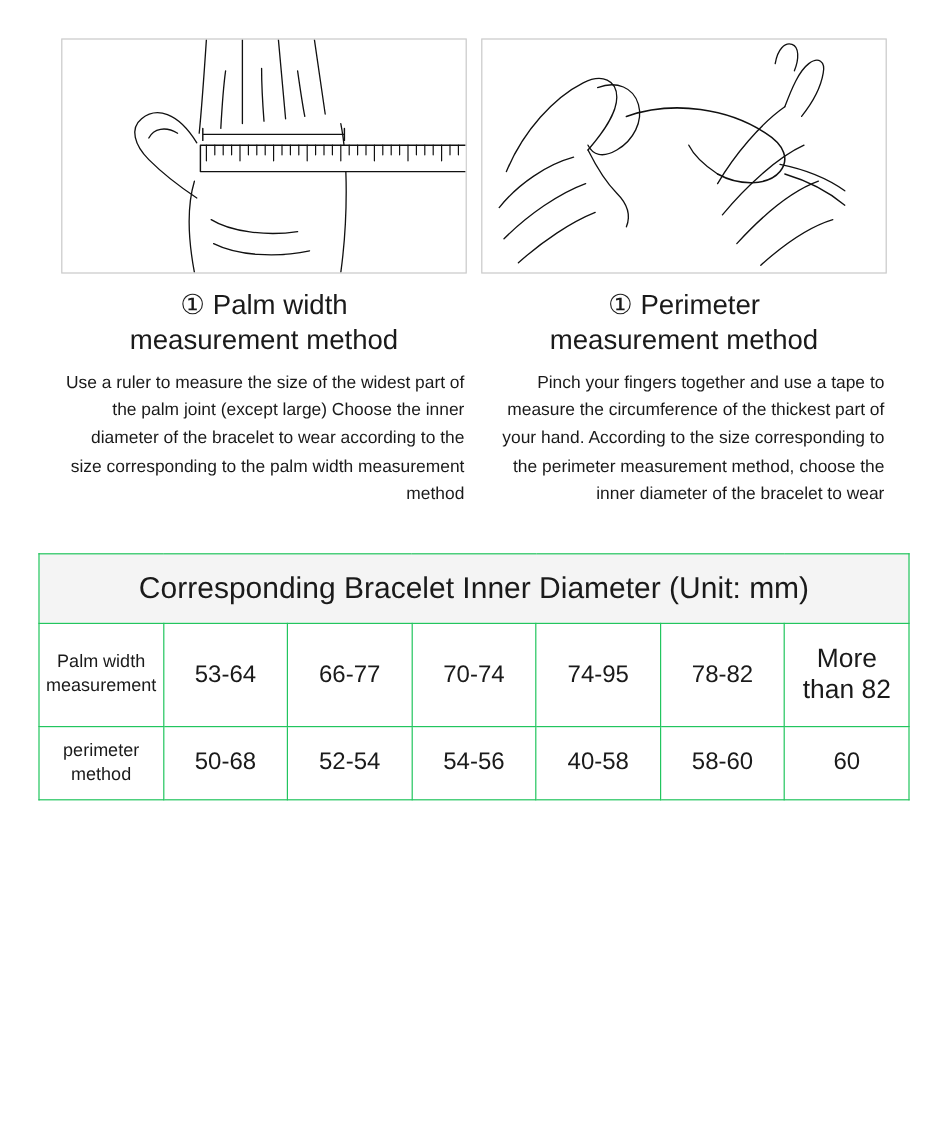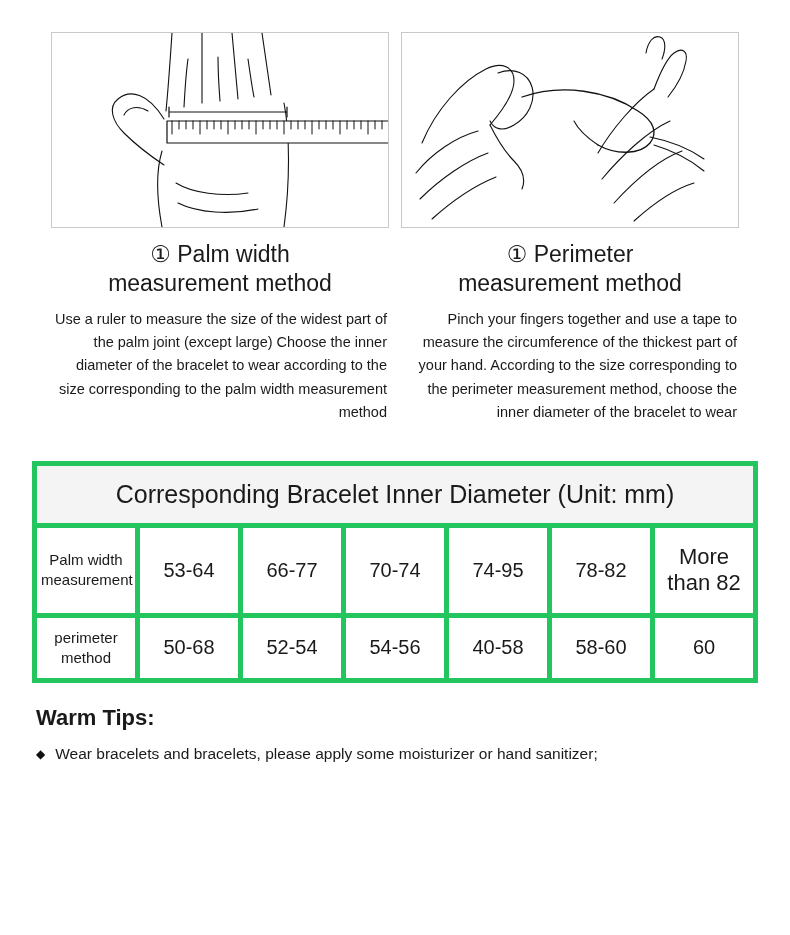--- a/index.html
+++ b/index.html
@@ -73,21 +73,21 @@
   .table-wrap {
     margin: 36px auto 0 auto;
     width: 726px;
   }
   table {
     border-collapse: collapse;
     width: 100%;
     table-layout: fixed;
   }
   table th, table td {
-    border: 5px solid #22c55e;
+    border: 1px solid #22c55e;
     text-align: center;
     vertical-align: middle;
   }
   .tbl-title {
     font-size: 25px;
     font-weight: 400;
     padding: 14px 0;
     background: #f4f4f4;
   }
   .rowhead {
@@ -240,21 +240,14 @@
         <td class="cell">52-54</td>
         <td class="cell">54-56</td>
         <td class="cell">40-58</td>
         <td class="cell">58-60</td>
         <td class="cell">60</td>
       </tr>
     </tbody>
       </table>
   </div>
 
-  <div class="tips">
-    <div class="tips-title">Warm Tips:</div>
-    <div class="tip-line">
-      <span class="diamond">◆</span>
-      <span>Wear bracelets and bracelets, please apply some moisturizer or hand sanitizer;</span>
-    </div>
-  </div>
 
 </div>
 
 </body></html>

